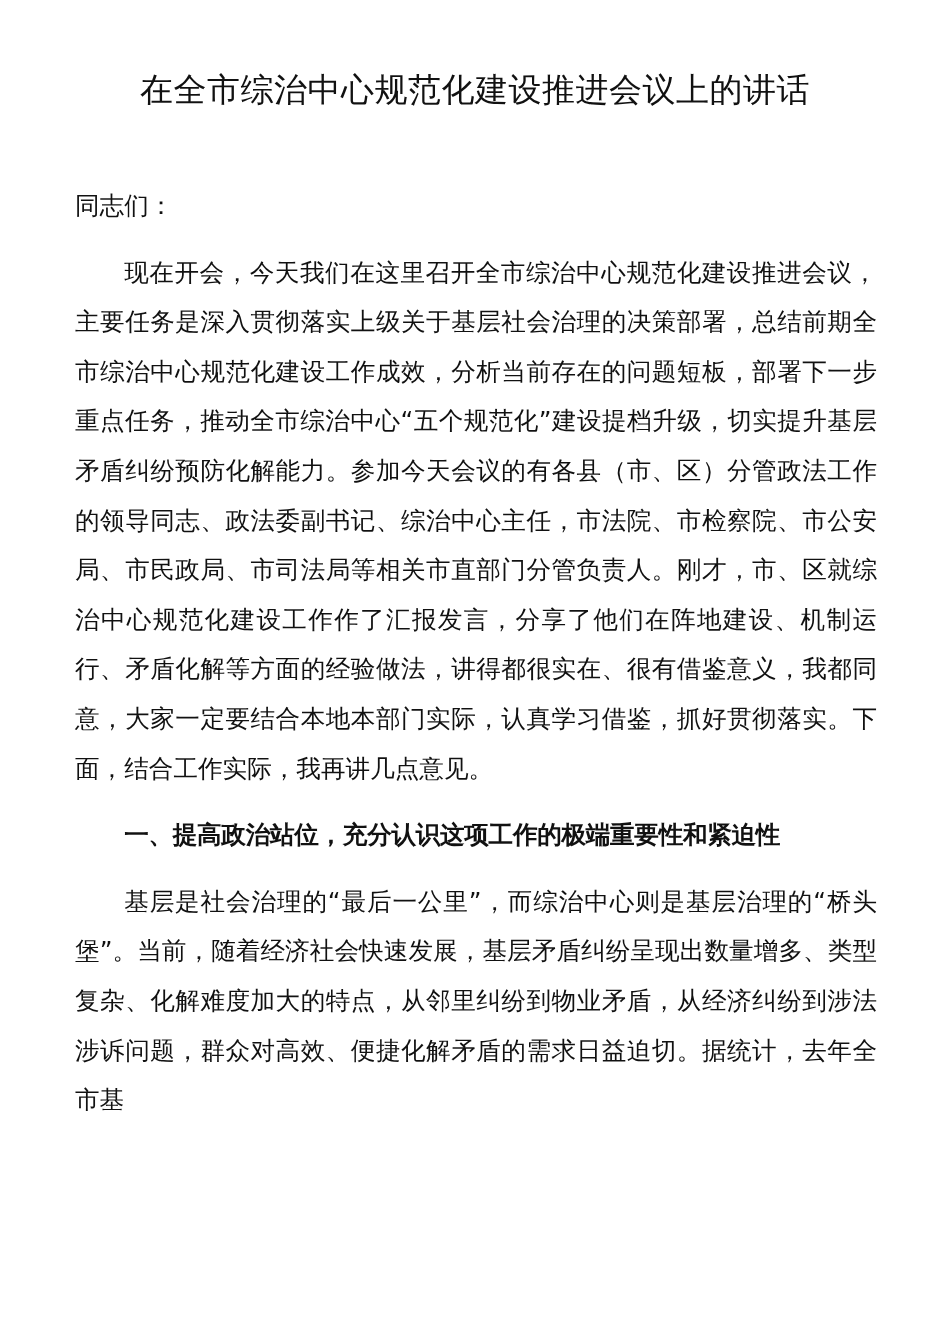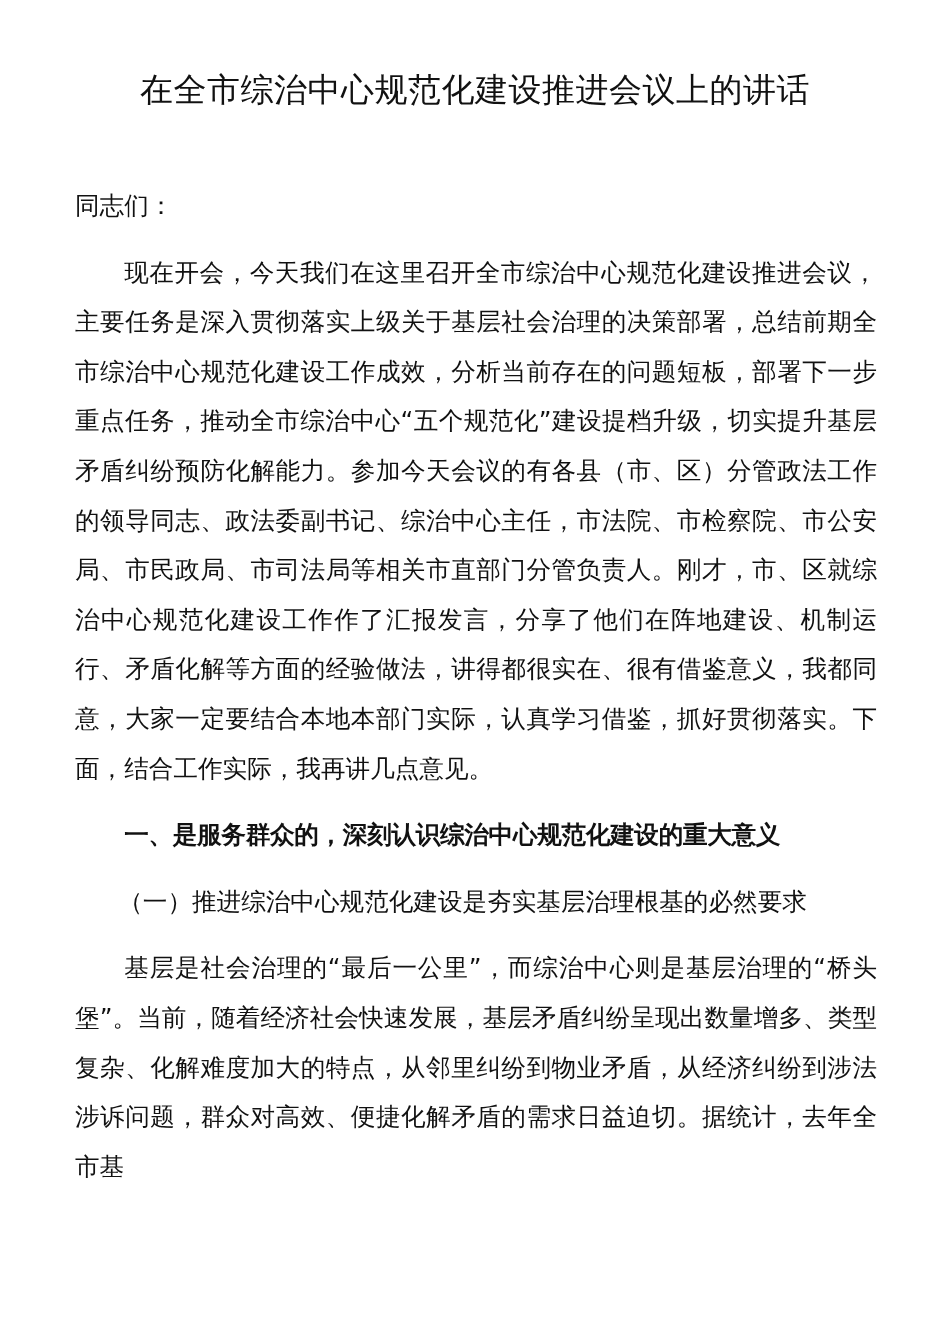--- a/index.html
+++ b/index.html
@@ -75,21 +75,20 @@
 <div class="page">
 
   <h1 class="doc-title">在全市综治中心规范化建设推进会议上的讲话</h1>
 
   <div class="body">
 
     <p class="salutation">同志们：</p>
 
     <p class="para">现在开会，今天我们在这里召开全市综治中心规范化建设推进会议，主要任务是深入贯彻落实上级关于基层社会治理的决策部署，总结前期全市综治中心规范化建设工作成效，分析当前存在的问题短板，部署下一步重点任务，推动全市综治中心“五个规范化”建设提档升级，切实提升基层矛盾纠纷预防化解能力。参加今天会议的有各县（市、区）分管政法工作的领导同志、政法委副书记、综治中心主任，市法院、市检察院、市公安局、市民政局、市司法局等相关市直部门分管负责人。刚才，市、区就综治中心规范化建设工作作了汇报发言，分享了他们在阵地建设、机制运行、矛盾化解等方面的经验做法，讲得都很实在、很有借鉴意义，我都同意，大家一定要结合本地本部门实际，认真学习借鉴，抓好贯彻落实。下面，结合工作实际，我再讲几点意见。</p>
 
-    <p class="heading-1">一、是服务群众的，深刻认识综治中心规范化建设的重大意义</p>
+    <p class="heading-1">一、提高政治站位，充分认识这项工作的极端重要性和紧迫性</p>
 
 
-    <p class="heading-2"><span class="inner">（一）推进综治中心规范化建设是夯实基层治理根基的必然要求</span></p>
 
     <p class="para">基层是社会治理的“最后一公里”，而综治中心则是基层治理的“桥头堡”。当前，随着经济社会快速发展，基层矛盾纠纷呈现出数量增多、类型复杂、化解难度加大的特点，从邻里纠纷到物业矛盾，从经济纠纷到涉法涉诉问题，群众对高效、便捷化解矛盾的需求日益迫切。据统计，去年全市基</p>
 
   </div>
 </div>
 
 </body></html>

